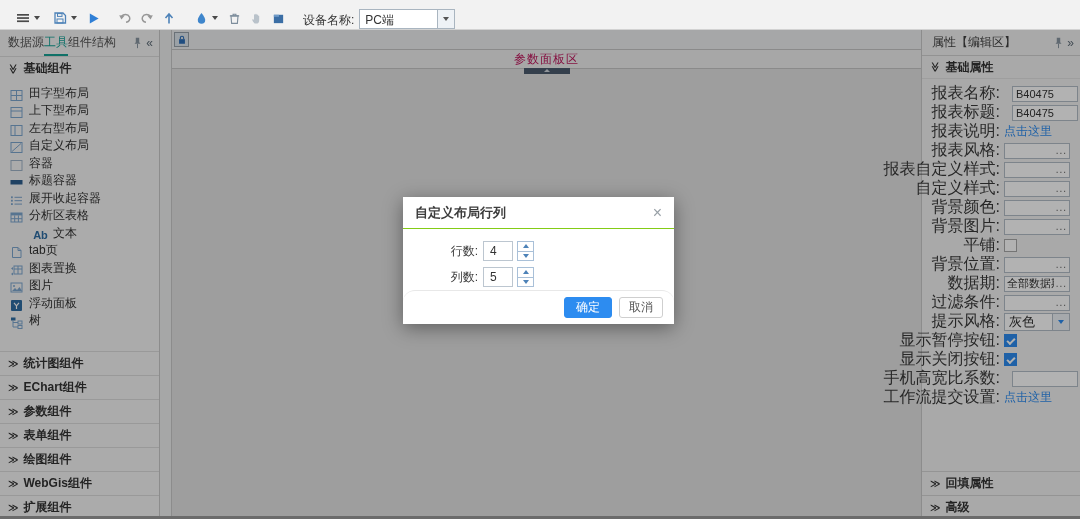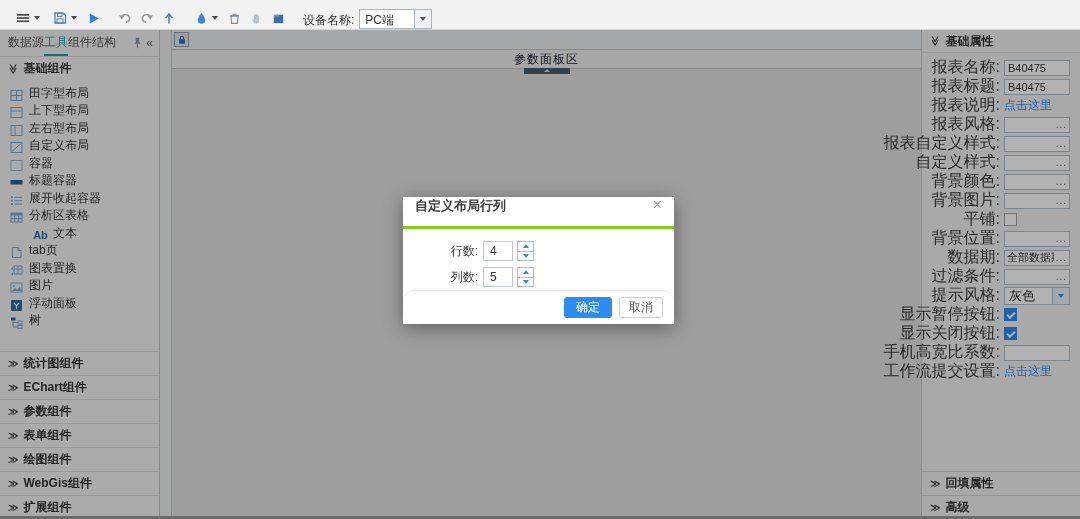--- a/index.html
+++ b/index.html
@@ -7,21 +7,21 @@
   .app{position:relative;width:1080px;height:519px;overflow:hidden;background:#fff;}
 
   
   .toolbar{position:absolute;left:0;top:0;width:100%;height:30px;background:#f2f2f2;border-bottom:1px solid #d2d2d2;display:flex;align-items:flex-end;padding:0 14px;box-sizing:border-box;}
   .tbtn{width:18px;height:22px;display:flex;align-items:center;justify-content:center;cursor:pointer;flex:none;}
   .tcaret{width:9px;height:22px;display:flex;align-items:center;justify-content:center;cursor:pointer;flex:none;}
   .tri{width:0;height:0;border-left:3.5px solid transparent;border-right:3.5px solid transparent;border-top:4px solid #4a4a4a;}
   .ml6{margin-left:6px}.ml10{margin-left:10px}.ml14{margin-left:14px}.ml4{margin-left:4px}
   .devlabel{margin-left:16px;margin-right:5px;color:#333;flex:none;}
   .devsel{display:flex;height:20px;flex:none;cursor:pointer;}
-  .devval{width:55px;background:#fff;border:1px solid #a9b5c0;border-right:none;box-sizing:border-box;padding:2px 0 0 5px;font-size:12px;}
+  .devval{width:78px;background:#fff;border:1px solid #a9b5c0;border-right:none;box-sizing:border-box;padding:2px 0 0 5px;font-size:12px;}
   .devbtn{width:18px;background:#eef2f6;border:1px solid #a9b5c0;display:flex;align-items:center;justify-content:center;box-sizing:border-box;}
   .devbtn .tri{border-top-color:#555;}
 
   
   .main{position:absolute;top:30px;left:0;width:100%;height:489px;display:flex;}
   .sidebar{width:160px;flex:none;border-right:1px solid #c9c9c9;background:#f5f5f5;display:flex;flex-direction:column;box-sizing:border-box;}
   .gutter{width:11px;flex:none;background:#eef0f0;border-right:1px solid #c9c9c9;}
   .canvas{flex:1;display:flex;flex-direction:column;border-right:1px solid #c9c9c9;background:#e2e2e2;min-width:0;}
   .rightpanel{width:158px;flex:none;background:#f2f2f2;display:flex;flex-direction:column;box-sizing:border-box;}
 
@@ -36,53 +36,53 @@
   .chev.expanded{transform:rotate(90deg);}
   .items{flex:none;padding-top:4px;}
   .item{height:17.5px;display:flex;align-items:flex-end;gap:6px;padding-left:10px;cursor:pointer;color:#333;white-space:nowrap;}
   .ic{width:13px;height:13px;flex:none;display:flex;align-items:center;justify-content:center;}
   .ab-glyph{color:#2e6da4;font-weight:bold;font-size:11px;line-height:1;margin-left:24px;}
   .side-spacer{flex:1;}
 
   
   .canvas-top{height:19px;flex:none;background:#eef0f1;border-bottom:1px solid #c6c6c6;display:flex;align-items:center;padding-left:2px;}
   .lockbtn{width:15px;height:15px;border:1px solid #98a3ab;background:#dfe7ee;display:flex;align-items:center;justify-content:center;box-sizing:border-box;cursor:pointer;}
-  .param-band{height:18px;flex:none;background:#f0f0f0;position:relative;display:flex;align-items:center;justify-content:center;color:#0f172a;letter-spacing:1px;}
+  .param-band{height:18px;flex:none;background:#f0f0f0;position:relative;display:flex;align-items:center;justify-content:center;color:#be185d;letter-spacing:1px;}
   .handle{position:absolute;left:50%;transform:translateX(-50%);bottom:-6px;width:46px;height:6px;background:#4b5b6e;display:flex;align-items:flex-start;justify-content:center;z-index:2;cursor:pointer;}
   .handle .htri{margin-top:1px;width:0;height:0;border-left:3px solid transparent;border-right:3px solid transparent;border-bottom:3px solid #cfd6dd;}
   .canvas-body{flex:1;background:#e2e2e2;border-top:1px solid #c6c6c6;}
 
   
   .rp-header{height:25px;flex:none;display:flex;align-items:center;padding:0 6px 0 10px;color:#404040;border-bottom:1px solid #d2d2d2;}
   .rp-tools{margin-left:auto;display:flex;gap:4px;align-items:center;color:#5d6b77;}
   .rp-sec{height:22px;flex:none;display:flex;align-items:center;gap:5px;padding-left:8px;font-weight:bold;color:#333;border-bottom:1px solid #e2e2e2;}
   .rp-rows{flex:none;padding:5px 8px 0 4px;}
   .prow{height:19px;display:flex;align-items:center;justify-content:flex-end;}
   .plabel{white-space:nowrap;padding-right:4px;color:#3a3a3a;font-size:16px;}
   .pctl{width:68px;flex:none;display:flex;align-items:center;}
-  .inp{width:66px;height:16px;border:1px solid #b4bec8;background:#fff;font:11px "Liberation Sans","DejaVu Sans",sans-serif;padding:0 3px;box-sizing:border-box;color:#333;}
+  .inp{width:66px;height:16px;border:1px solid #b4bec8;background:#fff;font:11px "Liberation Sans","DejaVu Sans",sans-serif;padding:0 3px;box-sizing:border-box;color:#333;margin-left:8px;}
   .ebox{width:66px;height:16px;border:1px solid #b4bec8;background:#fff;box-sizing:border-box;position:relative;display:flex;align-items:center;overflow:hidden;cursor:pointer;}
   .eval{flex:1;padding-left:2px;font-size:11px;white-space:nowrap;overflow:hidden;color:#333;}
   .edots{position:absolute;right:2px;top:-1px;font-size:10px;color:#666;letter-spacing:1px;background:#fff;padding-left:2px;line-height:15px;}
   .plink{color:#2d8cf0;cursor:pointer;white-space:nowrap;}
   .cb{width:13px;height:13px;border:1px solid #a8a8a8;background:#fff;box-sizing:border-box;position:relative;cursor:pointer;}
   .cb.checked{background:#2d8cf0;border-color:#2d8cf0;}
   .cb.checked::after{content:"";position:absolute;left:2px;top:3px;width:6px;height:3px;border-left:2px solid #fff;border-bottom:2px solid #fff;transform:rotate(-45deg);}
   .selbox{width:49px;height:18px;border:1px solid #b4bec8;background:#fff;box-sizing:border-box;display:flex;align-items:center;padding-left:4px;font-size:13px;}
   .selbtn{width:17px;height:18px;border:1px solid #b4bec8;border-left:none;background:#eef2f6;display:flex;align-items:center;justify-content:center;box-sizing:border-box;cursor:pointer;}
   .selbtn .tri{border-top-color:#2d8cf0;}
   .rp-spacer{flex:1;}
   .rp-bottom-sec{height:23px;flex:none;display:flex;align-items:center;gap:5px;padding-left:8px;font-weight:bold;color:#333;border-top:1px solid #d4d4d4;cursor:pointer;}
 
   .bottom-strip{position:absolute;left:0;bottom:0;width:100%;height:3px;background:#9a9a9a;}
 
   
   .overlay{position:absolute;left:0;top:30px;width:1080px;height:489px;background:rgba(0,0,0,0.30);z-index:10;}
   .dialog{position:absolute;left:403px;top:197px;width:271px;height:127px;background:#fff;z-index:20;box-shadow:0 4px 18px rgba(0,0,0,0.4);font-size:12px;}
-  .dlg-title{height:32px;border-bottom:3px solid #84cc16;display:flex;padding:0 12px;color:#3c3c3c;font-size:13px;font-weight:bold;box-sizing:border-box;}
+  .dlg-title{height:32px;border-bottom:1px solid #84cc16;display:flex;align-items:center;padding:0 12px;color:#3c3c3c;font-size:13px;font-weight:bold;box-sizing:border-box;}
   .dlg-close{margin-left:auto;color:#98a0a6;font-size:16px;cursor:pointer;line-height:1;font-weight:normal;}
   .dlg-body{padding:6px 0 0 37px;}
   .drow{display:flex;align-items:center;margin-top:6px;}
   .dlabel{width:38px;text-align:right;margin-right:5px;color:#3a3a3a;flex:none;}
   .dinp{width:30px;height:20px;border:1px solid #bcc6d0;box-sizing:border-box;font:12px "Liberation Sans","DejaVu Sans",sans-serif;padding:0 0 0 6px;color:#333;}
   .spin{width:17px;height:20px;border:1px solid #a9c0d8;box-sizing:border-box;margin-left:4px;display:flex;flex-direction:column;background:#fff;}
   .spin .cell{flex:1;display:flex;align-items:center;justify-content:center;cursor:pointer;}
   .spin .cell:first-child{border-bottom:1px solid #a9c0d8;}
   .tri-up-b{width:0;height:0;border-left:3px solid transparent;border-right:3px solid transparent;border-bottom:4px solid #4d82b8;}
   .tri-dn-b{width:0;height:0;border-left:3px solid transparent;border-right:3px solid transparent;border-top:4px solid #4d82b8;}
@@ -386,20 +386,32 @@
       <div class="param-band">
         <span>参数面板区</span>
         <span class="handle">
             <span class="htri"></span>
           </span>
       </div>
       <div class="canvas-body"></div>
     </div>
 
     <div class="rightpanel">
+      <div class="rp-header">
+        <span>属性【编辑区】</span>
+        <span class="rp-tools">
+          <span>
+              <svg width="9" height="12" viewBox="0 0 10 14">
+                <path d="M3 1h4v5l1.5 2h-7L3 6z" fill="#8a97a3"></path>
+                <line x1="5" y1="8" x2="5" y2="13" stroke="#8a97a3" stroke-width="1.2"></line>
+              </svg>
+            </span>
+          <span class="collapse-glyph">»</span>
+        </span>
+      </div>
       <div class="rp-sec">
         <span class="chev expanded">≫</span>
         <span>基础属性</span>
       </div>
 
       <div class="rp-rows">
         <div class="prow">
           <span class="plabel">报表名称:</span>
           <span class="pctl">
               <input class="inp" readonly="" value="B40475" style="">

